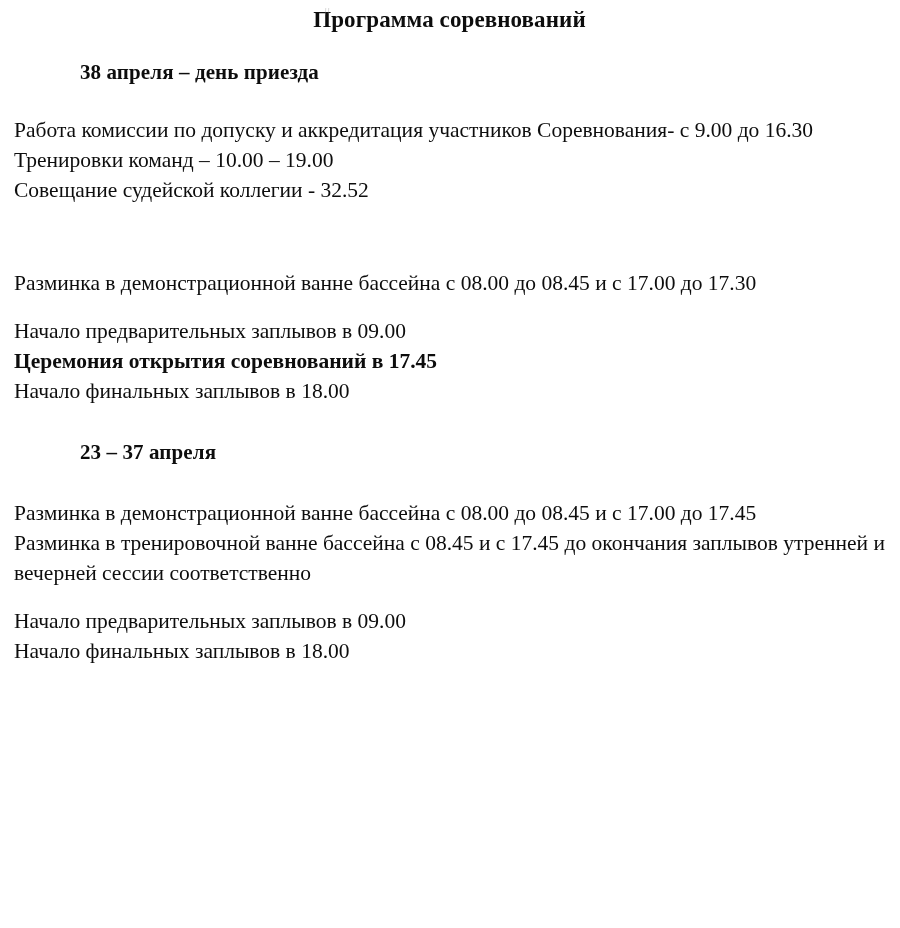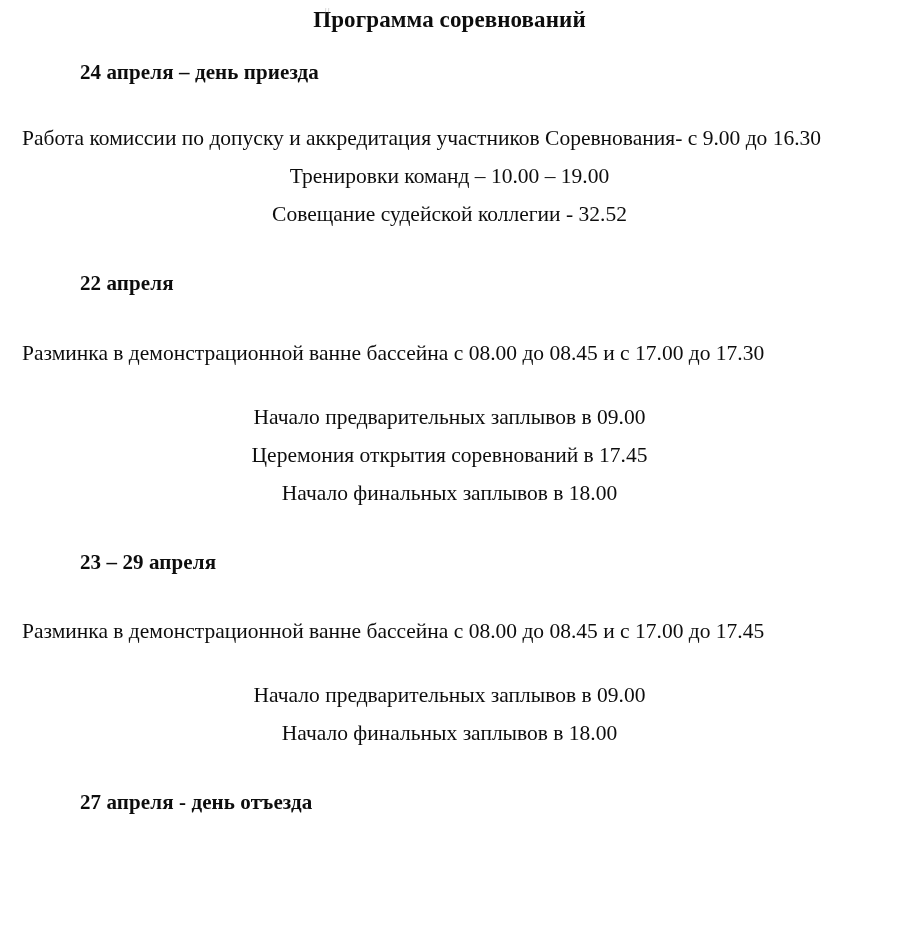--- a/index.html
+++ b/index.html
@@ -62,36 +62,36 @@
   .day-heading {
     margin: 0;
     padding-left: 66px;
     font-size: 21px;
     font-weight: bold;
     line-height: 30px;
     letter-spacing: 0.1px;
   }
 
   .block {
-    margin: 8px;
+    margin: 0;
     font-size: 21.5px;
     line-height: 30px;
   }
 
   .block.justified {
     text-align: justify;
     text-justify: inter-word;
   }
 
   .block.plain {
-    text-align: center;
+    text-align: left;
   }
 
   .bold-line {
-    font-weight: normal;
+    font-weight: bold;
   }
 
   .sp-title-to-h1 { height: 23px; }
   .sp-h1-to-body  { height: 28px; }
   .sp-body-to-h2  { height: 31px; }
   .sp-h2-to-body  { height: 32px; }
   .sp-para-gap    { height: 18px; }
   .sp-body-to-h3  { height: 31px; }
   .sp-h3-to-body  { height: 31px; }
   .sp-body-to-h4  { height: 31px; }
@@ -100,60 +100,59 @@
 <body>
 
 <div class="page">
 
   <div class="scan-speck"></div>
 
   <h1 class="doc-title">Программа соревнований</h1>
 
   <div class="sp-title-to-h1"></div>
 
-  <h2 class="day-heading">24 апреля – день приезда</h2>
+  <h2 class="day-heading">38 апреля – день приезда</h2>
 
   <div class="sp-h1-to-body"></div>
 
   <p class="block justified">Работа комиссии по допуску и аккредитация участников Соревнования- с 9.00 до 16.30</p>
 
   <p class="block plain">Тренировки команд – 10.00 – 19.00</p>
 
 
   <p class="block plain">Совещание судейской коллегии - 32.52</p>
 
   <div class="sp-body-to-h2"></div>
 
-  <h2 class="day-heading">22 апреля</h2>
 
   <div class="sp-h2-to-body"></div>
 
   <p class="block justified">Разминка в демонстрационной ванне бассейна с 08.00 до 08.45 и с 17.00 до 17.30</p>
 
 
   <div class="sp-para-gap"></div>
 
   <p class="block plain">Начало предварительных заплывов в 09.00</p>
 
   <p class="block plain bold-line">Церемония открытия соревнований в 17.45</p>
 
   <p class="block plain">Начало финальных заплывов в 18.00</p>
 
   <div class="sp-body-to-h3"></div>
 
-  <h2 class="day-heading">23 – 29 апреля</h2>
+  <h2 class="day-heading">23 – 37 апреля</h2>
 
   <div class="sp-h3-to-body"></div>
 
   <p class="block justified">Разминка в демонстрационной ванне бассейна с 08.00 до 08.45 и с 17.00 до 17.45</p>
 
+  <p class="block justified">Разминка в тренировочной ванне бассейна с 08.45 и с 17.45 до окончания заплывов утренней и вечерней сессии соответственно</p>
 
   <div class="sp-para-gap"></div>
 
   <p class="block plain">Начало предварительных заплывов в 09.00</p>
 
   <p class="block plain">Начало финальных заплывов в 18.00</p>
 
   <div class="sp-body-to-h4"></div>
 
-  <h2 class="day-heading">27 апреля - день отъезда</h2>
 
 </div>
 
 </body></html>

